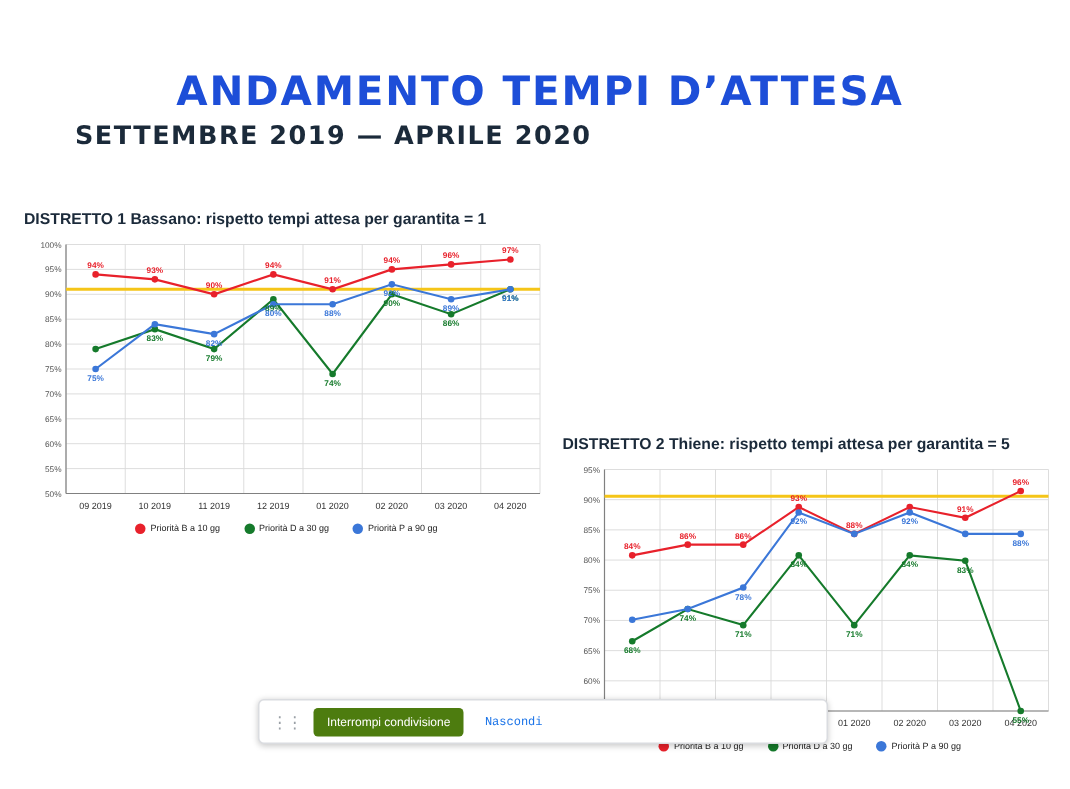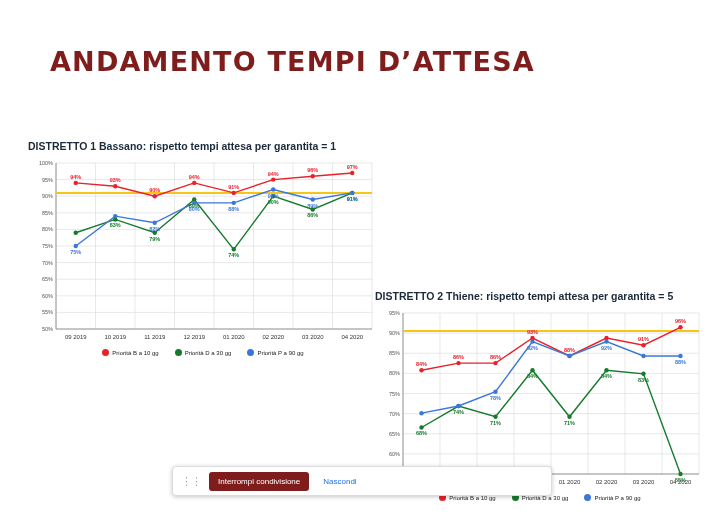--- a/index.html
+++ b/index.html
@@ -10,21 +10,21 @@
     overflow:hidden;
     position:relative;
   }
   
   #title-block{
     position:absolute;left:50px;top:48px;width:620px;
   }
   #title-main{
     font-family:"DejaVu Sans", sans-serif;
     font-size:27px;font-weight:bold;letter-spacing:1.2px;
-    color:#7f1d1d;line-height:1.05;
+    color:#1d4ed8;line-height:1.05;text-align:center;
   }
   #title-sub{
     font-family:"DejaVu Sans", sans-serif;
     font-size:17px;font-weight:bold;letter-spacing:1px;
     color:#1b2a3a;margin-top:5px;
   }
   
   .chart-panel{position:absolute;}
   .chart-title{
     font-size:10.5px;font-weight:bold;color:#1b2a3a;
@@ -47,41 +47,42 @@
     display:flex;align-items:center;padding:0 8px;box-sizing:border-box;
     gap:8px;
   }
   #share-grip{
     color:#9aa0a6;font-size:11px;letter-spacing:-1px;user-select:none;
   }
   #share-text{
     font-size:8px;color:#3c4043;flex:1;white-space:nowrap;
   }
   #stop-share-btn{
-    background:#7f1d1d;color:#fff;border:none;border-radius:3px;
+    background:#4d7c0f;color:#fff;border:none;border-radius:3px;
     font-size:8px;padding:5px 9px;cursor:pointer;white-space:nowrap;
     font-family:"Liberation Sans", sans-serif;
   }
   #hide-share-btn{
     background:transparent;border:none;color:#1a73e8;font-size:8px;
     cursor:pointer;white-space:nowrap;padding:4px 6px;
-    font-family:Liberation Sans, sans-serif;
+    font-family:Liberation Mono, monospace;
   }
   .axis-label{font-size:5.5px;fill:#555;}
   .x-label{font-size:6px;fill:#333;}
   .pt-label{font-size:5.5px;font-weight:bold;}
 </style>
 </head>
 <body>
 
 <div id="title-block">
   <div id="title-main">ANDAMENTO TEMPI D’ATTESA</div>
+  <div id="title-sub">SETTEMBRE 2019 — APRILE 2020</div>
 </div>
 
-<div class="chart-panel" id="panel-1" style="left:28px;top:140px;width:350px;">
+<div class="chart-panel" id="panel-1" style="left:16px;top:140px;width:350px;">
   <div class="chart-title">DISTRETTO 1 Bassano: rispetto tempi attesa per garantita = 1</div>
   <div class="plot-wrap">
     <svg class="plot-svg" id="svg1" width="350" height="190" viewBox="0 0 350 190">
         <line x1="28" y1="174" x2="344" y2="174" stroke="#d9d9d9" stroke-width="0.6"></line>
         <text x="25" y="176" text-anchor="end" class="axis-label">50%</text>
         <line x1="28" y1="157.4" x2="344" y2="157.4" stroke="#d9d9d9" stroke-width="0.6"></line>
         <text x="25" y="159.4" text-anchor="end" class="axis-label">55%</text>
         <line x1="28" y1="140.8" x2="344" y2="140.8" stroke="#d9d9d9" stroke-width="0.6"></line>
         <text x="25" y="142.8" text-anchor="end" class="axis-label">60%</text>
         <line x1="28" y1="124.19999999999999" x2="344" y2="124.19999999999999" stroke="#d9d9d9" stroke-width="0.6"></line>

